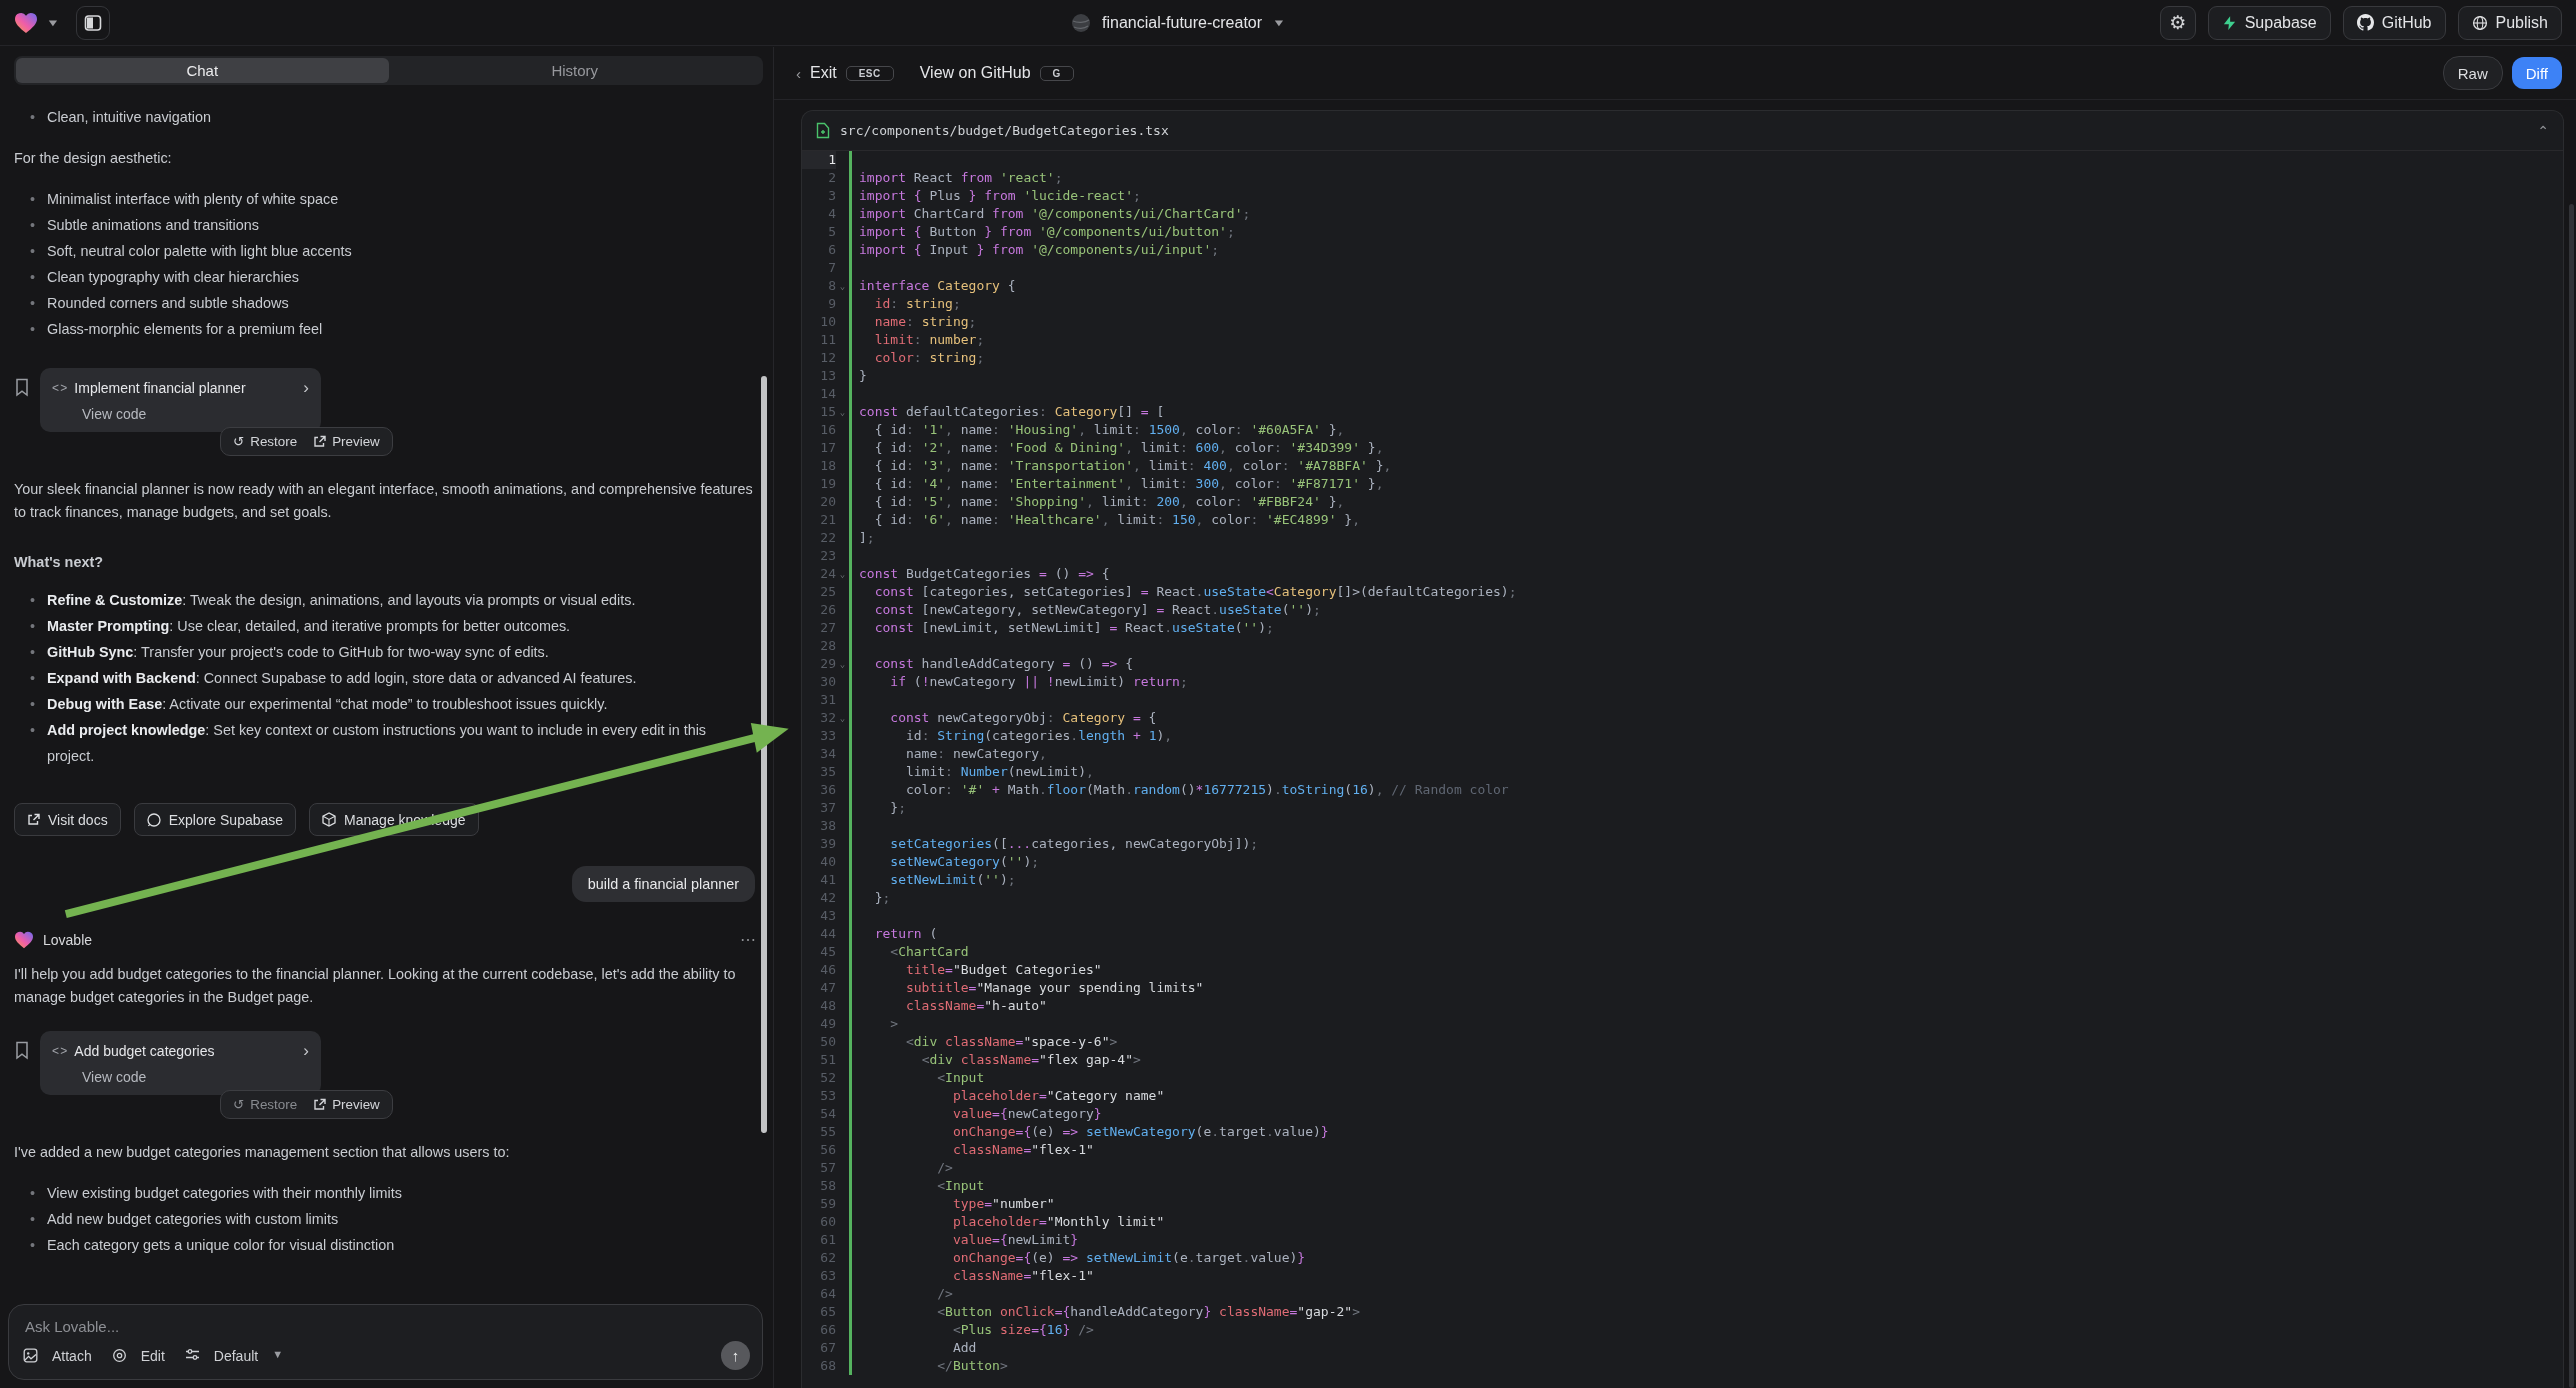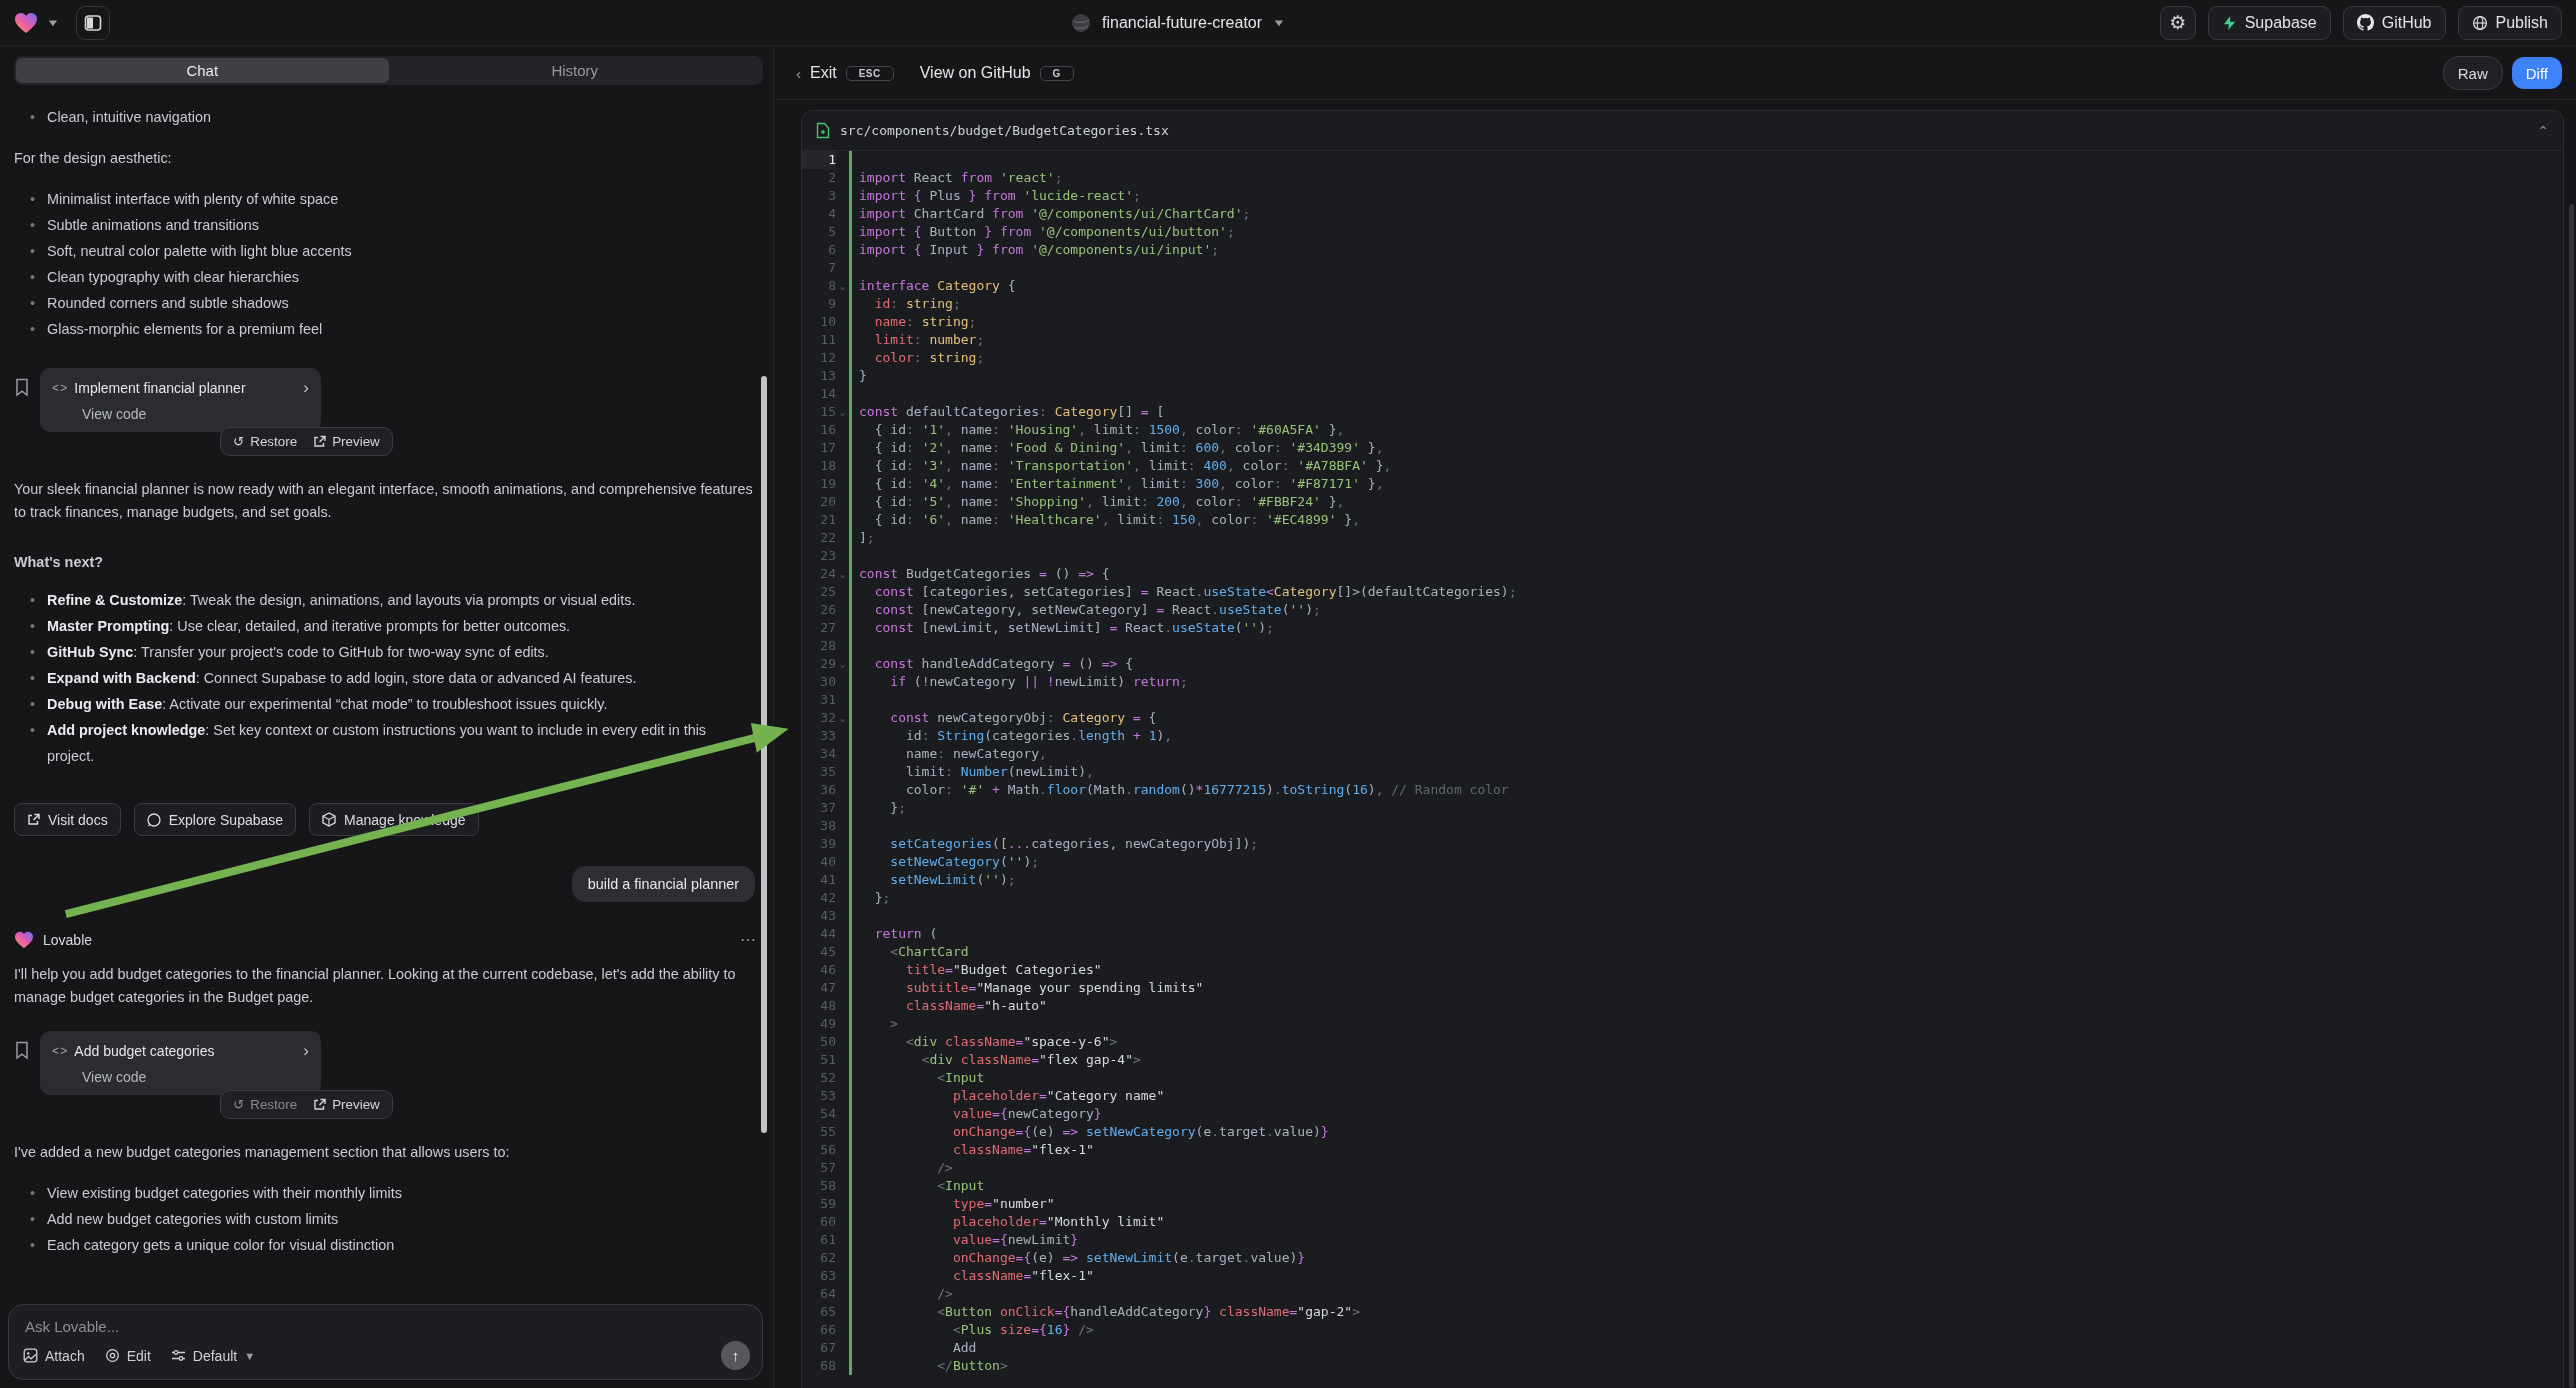--- a/index.html
+++ b/index.html
@@ -56,21 +56,21 @@
   .lov-head{display:flex;align-items:center;gap:9px;}
   .lov-head .nm{color:#d8d9dc;font-size:14px;}
   .lov-head .sp{flex:1;}
   .dots{color:#8e9094;font-size:16px;letter-spacing:1px;}
   .chat-scroll{position:absolute;right:6px;top:329px;width:6px;height:757px;background:#d5d6d8;border-radius:3px;opacity:.9;z-index:20;}
   
   .inputbox{position:absolute;left:8px;right:10px;bottom:8px;height:76px;background:#1d1e21;
             border:1px solid #3a3b3f;border-radius:16px;box-sizing:border-box;}
   .inputbox .ph{position:absolute;left:16px;top:13px;color:#8d8f94;font-size:15px;}
   .in-tools{position:absolute;left:14px;right:12px;bottom:9px;display:flex;align-items:center;gap:20px;}
-  .in-tool{display:flex;align-items:center;gap:7px;color:#cfd1d5;font-size:14px;}
+  .in-tool{display:flex;align-items:flex-start;gap:14px;color:#cfd1d5;font-size:14px;}
   .in-sp{flex:1;}
   .send{width:29px;height:29px;border-radius:50%;background:#57585c;display:flex;align-items:center;
         justify-content:center;color:#eceded;font-size:15px;}
   
   .right{position:absolute;left:773px;top:47px;right:0;bottom:0;background:#161618;border-left:1px solid #26262a;}
   .code-head{height:52px;border-bottom:1px solid #242428;display:flex;align-items:center;padding:0 14px 0 22px;}
   .ch-item{display:flex;align-items:center;gap:9px;color:#e4e5e8;font-size:16px;}
   .ch-chev{color:#9a9b9f;font-size:15px;}
   .kbd{border:1px solid #46474b;border-radius:5px;padding:1px 12px;font-size:10px;color:#caccd1;
        letter-spacing:0.5px;font-weight:bold;}

